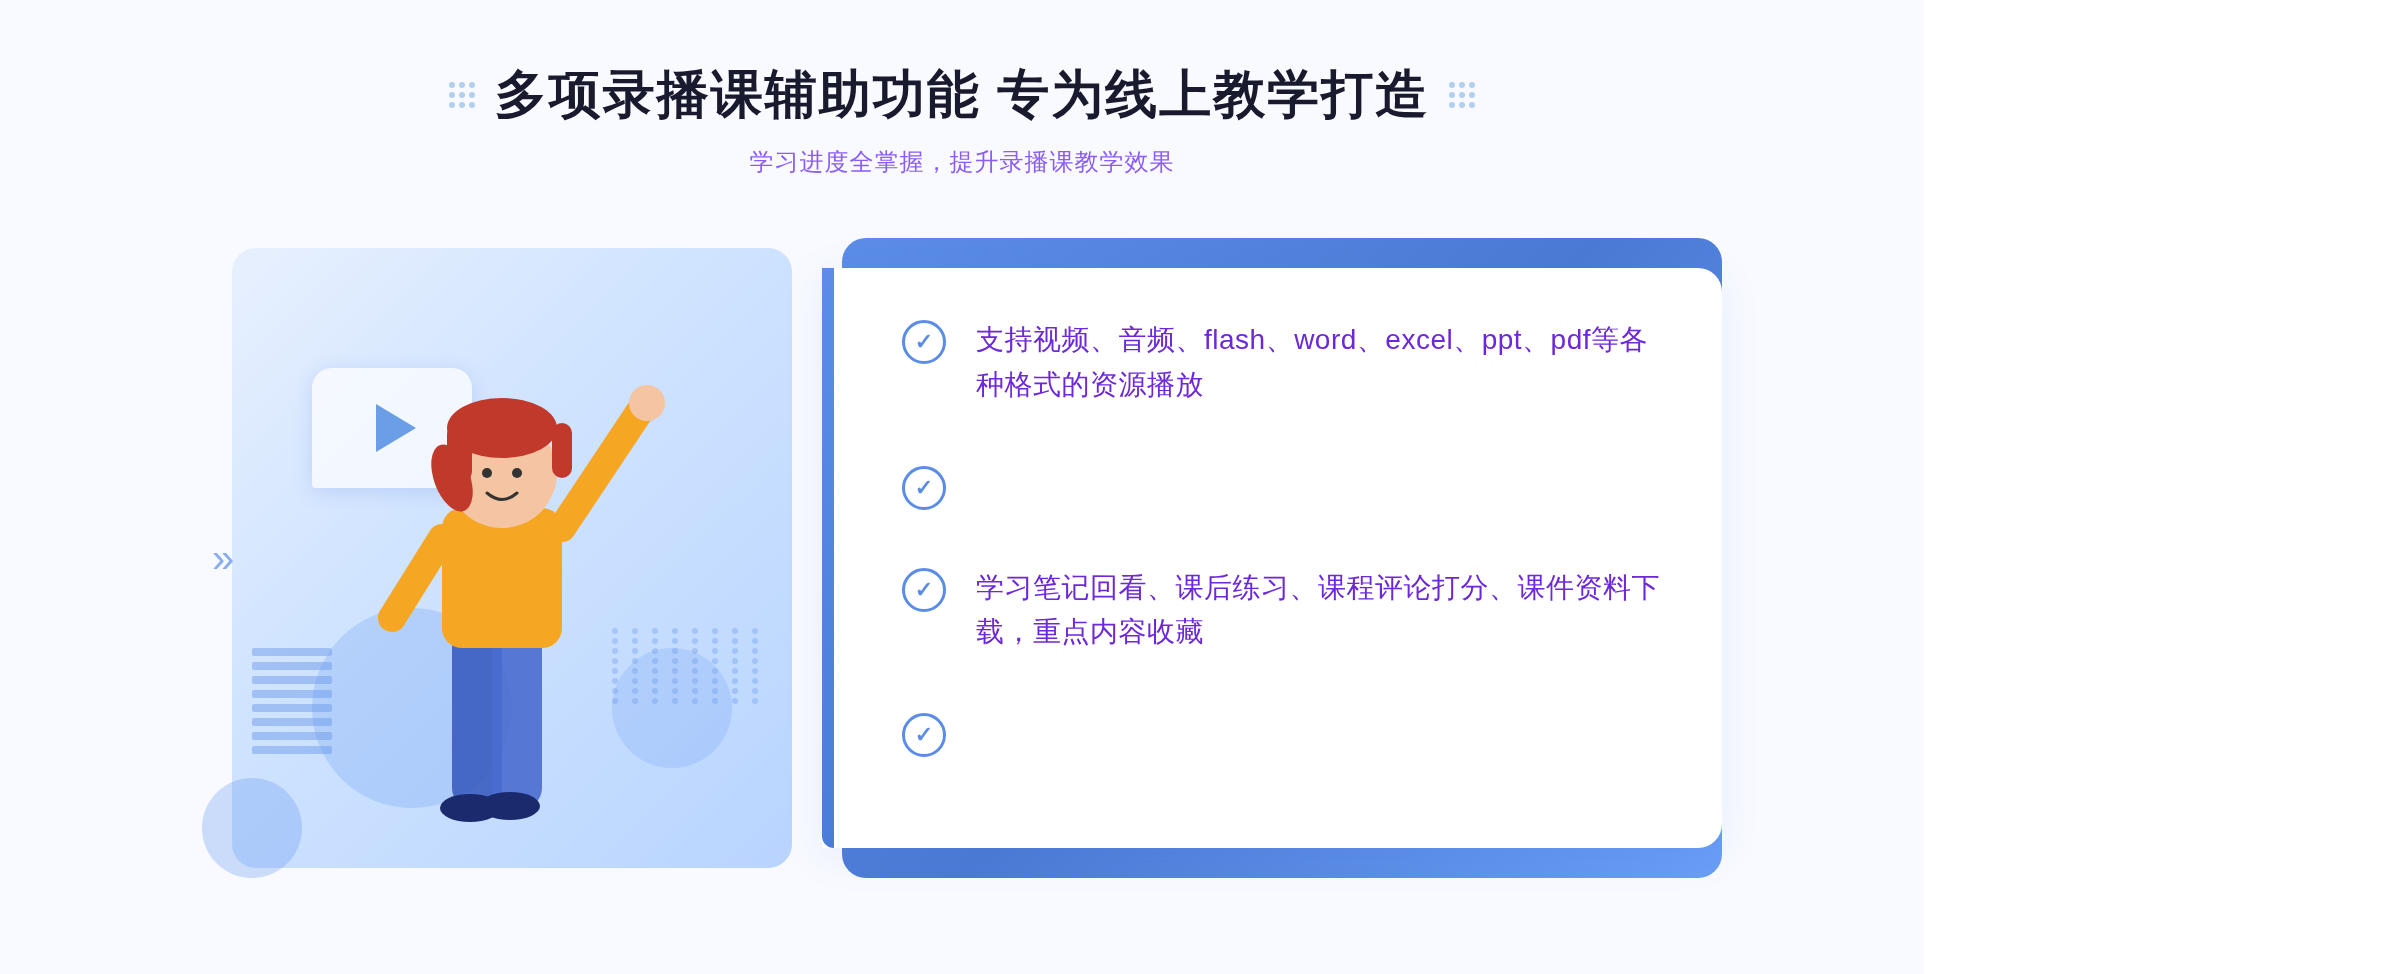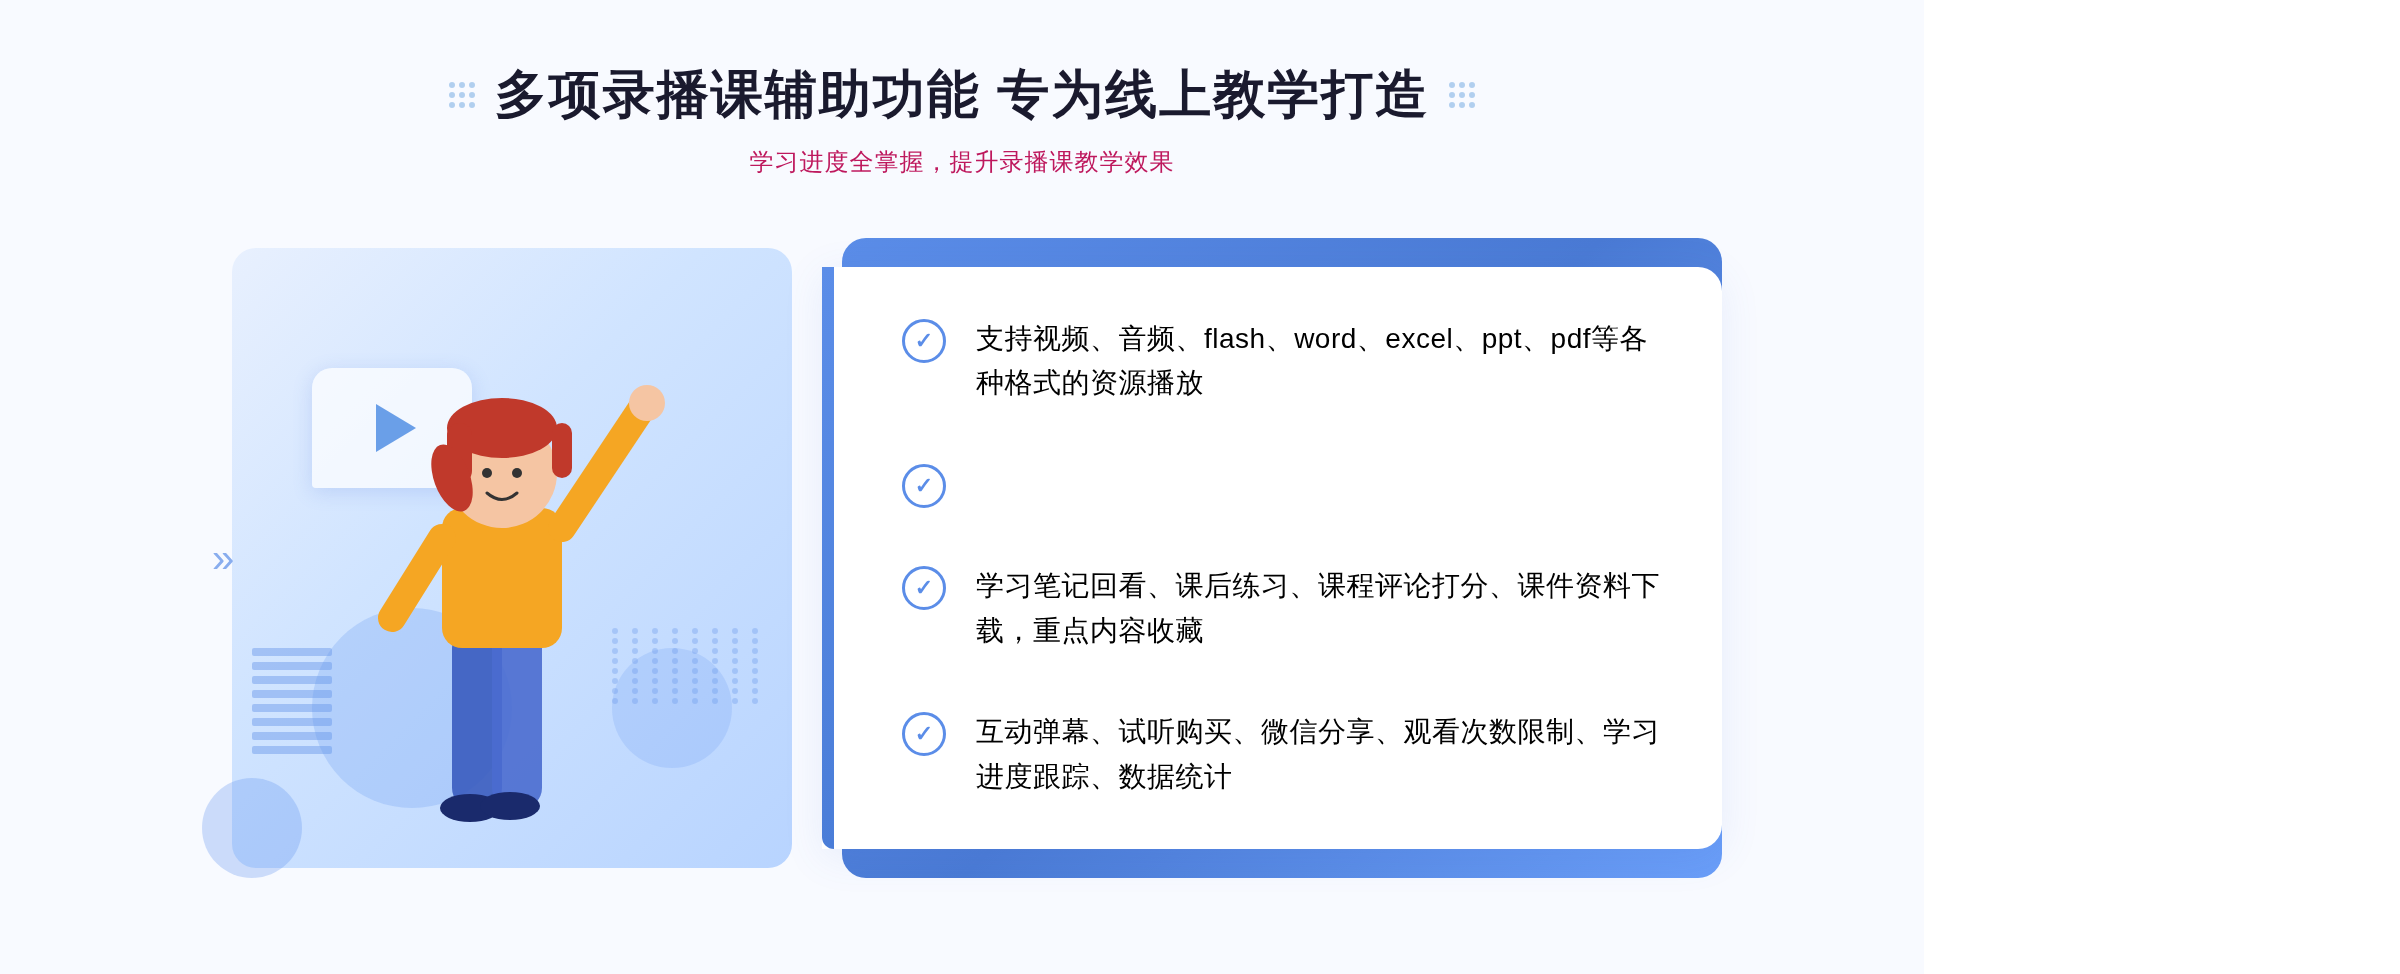--- a/index.html
+++ b/index.html
@@ -63,21 +63,21 @@
 
     .main-title {
       font-size: 52px;
       font-weight: 700;
       color: #1a1a2e;
       letter-spacing: 2px;
     }
 
     .subtitle {
       font-size: 24px;
-      color: #be185d;
+      color: #8b5cf6;
       margin-top: 16px;
       letter-spacing: 1px;
     }
 
     
     .illustration-wrapper {
       width: 620px;
       height: 680px;
       position: relative;
       flex-shrink: 0;
@@ -267,21 +267,21 @@
 
     .check-mark {
       color: #5b8de8;
       font-size: 22px;
       font-weight: 700;
       line-height: 1;
     }
 
     .feature-text {
       font-size: 28px;
-      color: #000000;
+      color: #6d28d9;
       line-height: 1.6;
       letter-spacing: 0.5px;
     }
 
     
     .blue-panel-bg {
       position: absolute;
       right: 0;
       top: 50%;
       transform: translateY(-50%);
@@ -498,19 +498,18 @@
         </div>
         <span class="feature-text">学习笔记回看、课后练习、课程评论打分、课件资料下载，重点内容收藏</span>
       </div>
 
       <div class="feature-item">
         <div class="check-icon">
           <div class="check-circle">
             <span class="check-mark">✓</span>
           </div>
         </div>
-        <span class="feature-text">互动弹幕、试听购买、微信分享、观看次数限制、学习进度跟踪、数据统计</span>
       </div>
 
     </div>
   </div>
 
 </div>
 
 </body></html>

